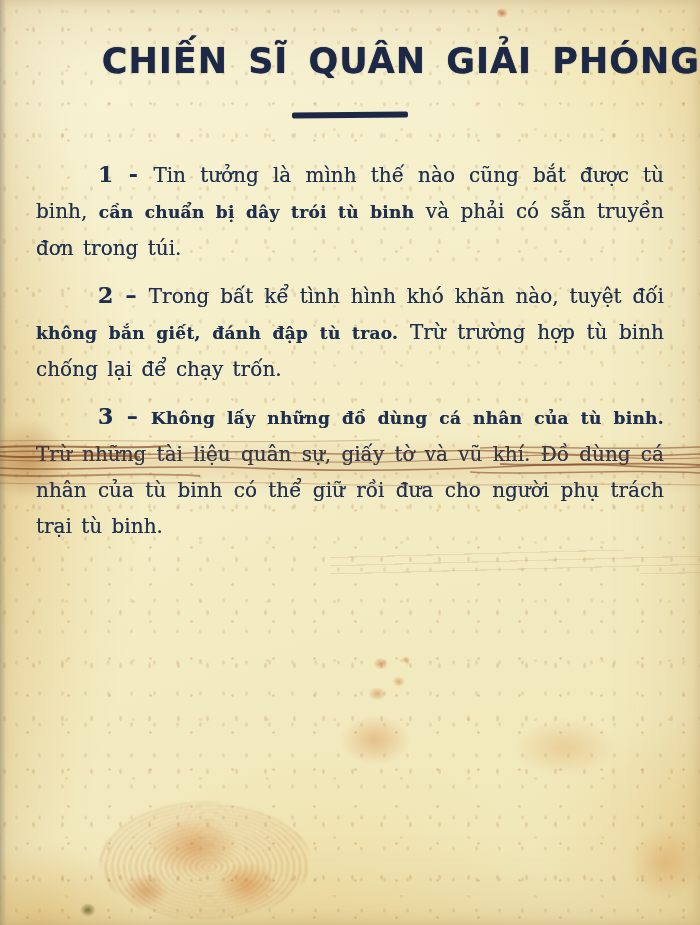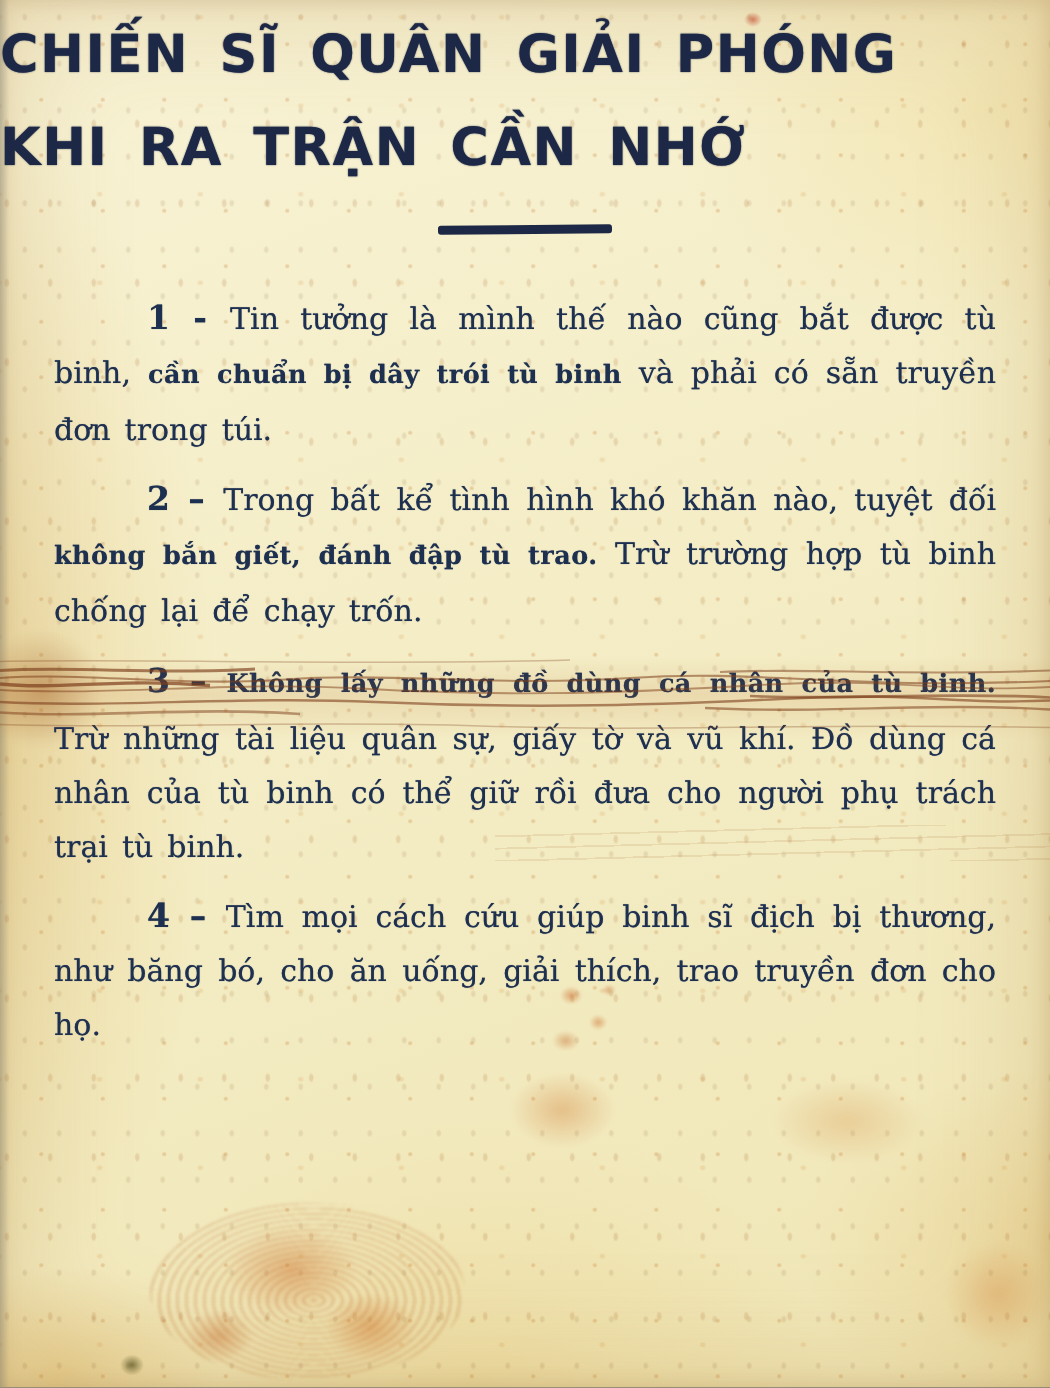--- a/index.html
+++ b/index.html
@@ -27,21 +27,21 @@
   .grain{
     position:absolute;inset:0;pointer-events:none;opacity:.85;
     background-image:
       radial-gradient(rgba(192,112,36,.30) 1px, transparent 1.7px),
       radial-gradient(rgba(162,92,30,.20) 1px, transparent 1.9px),
       radial-gradient(rgba(212,142,62,.22) 1.2px, transparent 2.3px),
       radial-gradient(rgba(122,72,26,.14) 1px, transparent 2px);
     background-size:41px 37px, 29px 53px, 67px 59px, 23px 31px;
     background-position:7px 11px, 19px 3px, 33px 41px, 5px 27px;
   }
-  header{padding-top:6px;text-align:left;position:relative;z-index:2;}
+  header{padding-top:30px;text-align:right;position:relative;z-index:2;}
   .title{
     margin:0;
     font-family:"DejaVu Sans",sans-serif;
     font-weight:800;
     font-size:35px;
     line-height:62px;
     letter-spacing:1px;
     word-spacing:7px;
     color:var(--ink-title,#1d2846);
     text-shadow:0 0 1px rgba(29,40,70,.9);
@@ -124,29 +124,27 @@
   }
 </style>
 </head>
 <body>
 
 <div class="paper">
   <div class="grain"></div>
 
   <header>
     <h1 class="title">CHIẾN SĨ QUÂN GIẢI PHÓNG</h1>
-    <h1 class="title">KHI RA TRẬN CẦN NHỚ</h1>
     <div class="divider"></div>
   </header>
 
   <main>
       <p class="rule"><span class="seg-number">1 - </span><span class="seg-normal">Tin tưởng là mình thế nào cũng bắt được tù binh, </span><span class="seg-bold">cần chuẩn bị dây trói tù binh</span><span class="seg-normal"> và phải có sẵn truyền đơn trong túi.</span></p>
       <p class="rule"><span class="seg-number">2 – </span><span class="seg-normal">Trong bất kể tình hình khó khăn nào, tuyệt đối </span><span class="seg-bold">không bắn giết, đánh đập tù trao.</span><span class="seg-normal"> Trừ trường hợp tù binh chống lại để chạy trốn.</span></p>
       <p class="rule"><span class="seg-number">3 – </span><span class="seg-bold">Không lấy những đồ dùng cá nhân của tù binh.</span><span class="seg-normal"> Trừ những tài liệu quân sự, giấy tờ và vũ khí. Đồ dùng cá nhân của tù binh có thể giữ rồi đưa cho người phụ trách trại tù binh.</span></p>
-      <p class="rule"><span class="seg-number">4 – </span><span class="seg-normal">Tìm mọi cách cứu giúp binh sĩ địch bị thương, như băng bó, cho ăn uống, giải thích, trao truyền đơn cho họ.</span></p>
     </main>
 
   <div class="crease">
     <svg width="700" height="56" viewBox="0 0 700 56">
       <g fill="none" stroke="#7d3f1c">
         <path d="M0,14 C60,10 120,20 190,15 S330,20 420,14 S560,22 700,16" stroke-width="1.4" opacity=".55"></path>
         <path d="M0,22 C80,26 150,16 240,21 S400,25 500,19 S620,24 700,20" stroke-width="1.2" opacity=".5"></path>
         <path d="M0,30 C70,34 160,26 250,30 S420,33 520,28 S630,32 700,29" stroke-width="1.6" opacity=".6"></path>
         <path d="M0,9 C50,6 110,12 170,8" stroke-width="2" opacity=".65"></path>
         <path d="M0,37 C60,41 130,33 200,38" stroke-width="1.8" opacity=".5"></path>

